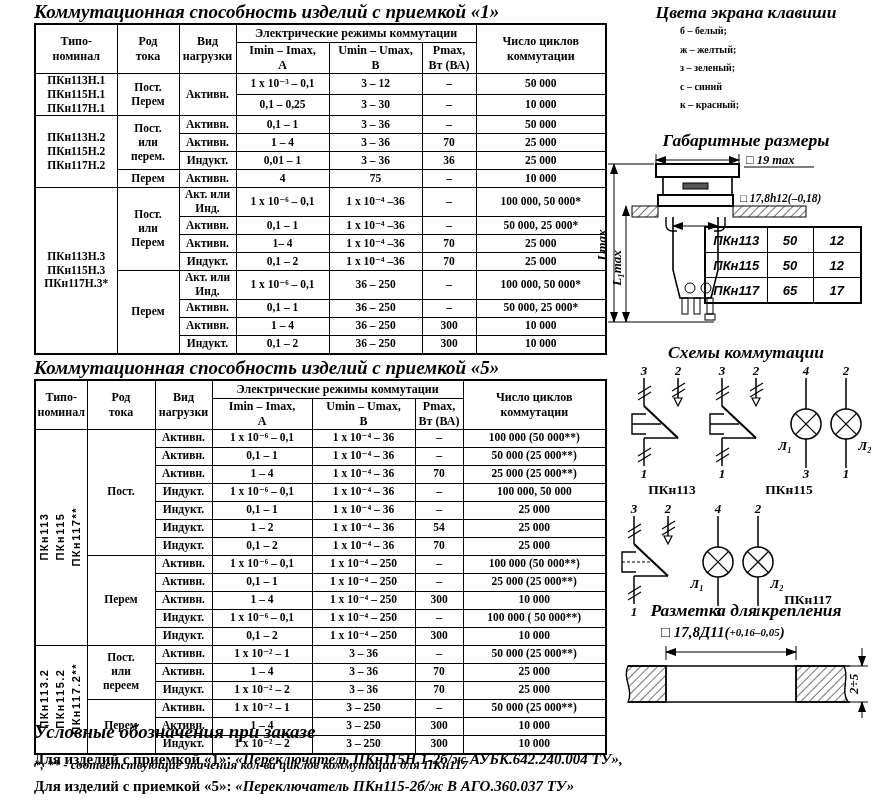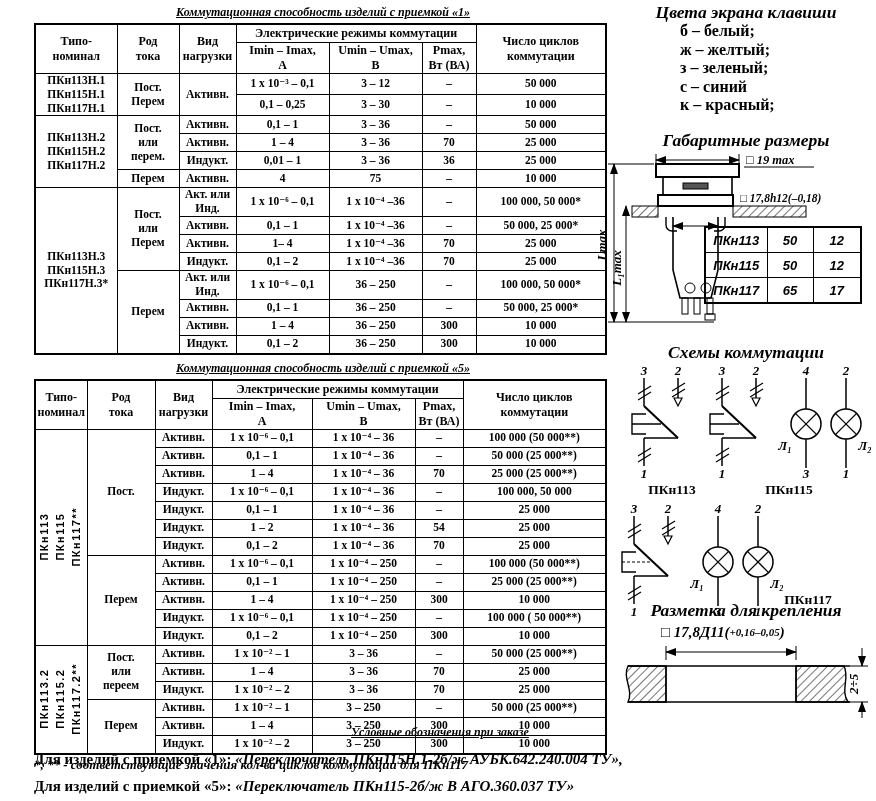--- a/index.html
+++ b/index.html
@@ -1,19 +1,19 @@
 <!DOCTYPE html>
 <html><head>
 <meta charset="utf-8">
 <style>
   html,body { margin:0; padding:0; background:#fff; }
   .page { position:relative; width:876px; height:801px; background:#fff; color:#000;
           font-family:"Liberation Serif","DejaVu Serif",serif; overflow:hidden; }
 
-  .doc-title { font-size:12px; font-weight:bold; font-style:italic; text-align:center; line-height:20px;text-decoration:underline; }
+  .doc-title { font-size:19px; font-weight:bold; font-style:italic; line-height:20px; }
 
   .left-col { position:absolute; left:34px; top:2px; width:578px; }
   .t2t { margin-top:3px; }
 
   table.data { border-collapse:collapse; border:2px solid #000; table-layout:fixed; margin-top:1px;padding-left:32px; }
   table.data td { border:1px solid #000; font-weight:bold; font-size:11.5px; text-align:center;
                   vertical-align:middle; padding:0; height:17px; }
   table.data td > div { white-space:pre-line; line-height:1.2; padding:0 1px; }
   table.data td.hd > div { font-size:12px; line-height:1.25; }
   table.data td.vert > div { writing-mode:vertical-rl; transform:rotate(180deg); margin:0 auto;
@@ -23,21 +23,21 @@
 
   .order { position:absolute; left:34px; top:722px; width:812px; }
   .order-line { font-size:15px; font-weight:bold; line-height:18.5px;margin-top:8px; }
   .ol-label { font-style:normal; }
   .ol-value { font-style:italic; }
 
   .right-col { position:absolute; left:618px; top:2px; width:256px; height:795px; }
   .side-title { font-size:17.5px; font-weight:bold; font-style:italic; text-align:center; line-height:20px; }
 
   .colors { position:absolute; left:0; top:0; width:256px; }
-  .color-item { font-size:16px; font-weight:bold; line-height:18.5px; margin-left:62px; }
+  .color-item { font-size:10px; font-weight:bold; line-height:18.5px; margin-left:62px; }
 
   .gabarit { position:absolute; left:0; top:128px; width:256px; height:210px; }
   .gabarit svg.drawing { position:absolute; left:-24px; top:20px; }
 
   table.dimtbl { position:absolute; left:86px; top:96px; border-collapse:collapse; border:2px solid #000;
                  table-layout:fixed; font-family:"Liberation Sans",sans-serif; font-style:italic; font-weight:bold; }
   table.dimtbl td { border:1.5px solid #000; text-align:center; vertical-align:middle; font-size:13px; height:24px; padding:0 2px; }
   table.dimtbl td > div { white-space:pre-line; }
   table.dimtbl td.ths > div { font-size:9.5px; line-height:1.15; }
   table.dimtbl td.lbig > div { font-size:15px; }

